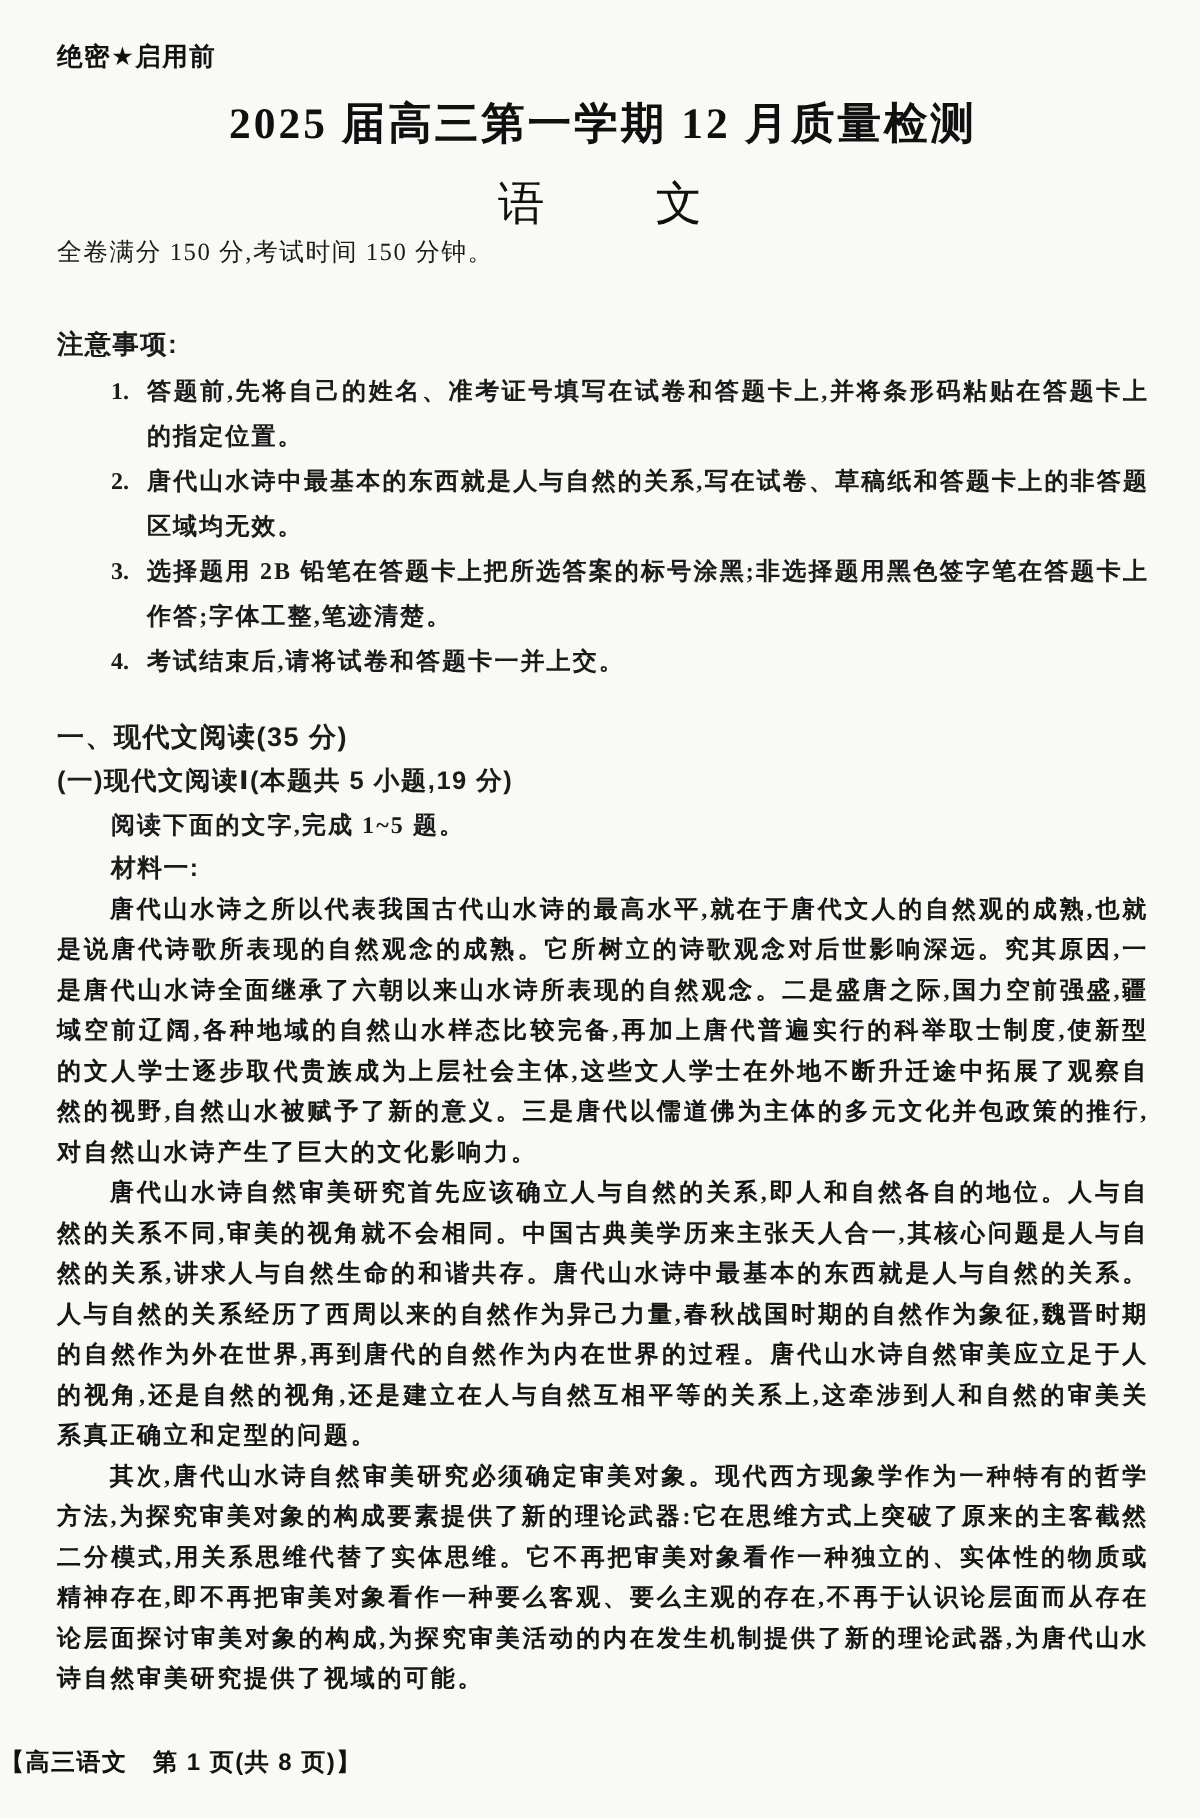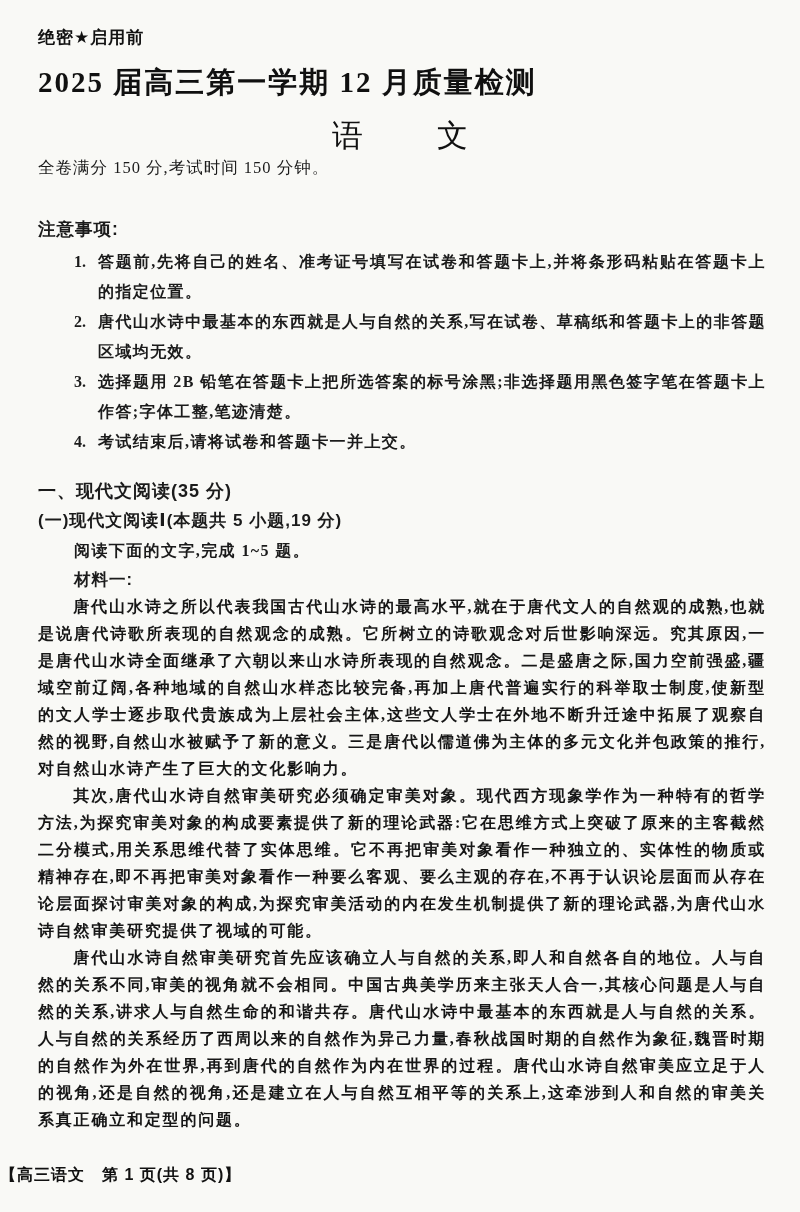--- a/index.html
+++ b/index.html
@@ -21,21 +21,21 @@
   }
   .classification {
     font-family: "Liberation Sans", "DejaVu Sans", sans-serif;
     font-weight: 700;
     font-size: 17px;
     letter-spacing: 1px;
     color: #121212;
   }
   .title {
     margin: 14px 0 0 0;
-    text-align: left;
+    text-align: center;
     font-size: 29px;
     font-weight: 700;
     letter-spacing: 2px;
     color: #101010;
   }
   .subject {
     margin: 12px 0 0 0;
     text-align: center;
     font-size: 31px;
     font-weight: 400;
@@ -170,20 +170,20 @@
     <div class="sec-h1">一、现代文阅读(35 分)</div>
 
     <div class="sec-h2">(一)现代文阅读Ⅰ(本题共 5 小题,19 分)</div>
 
     <div class="instruction">阅读下面的文字,完成 1~5 题。</div>
 
     <div class="material-label">材料一:</div>
 
     <div class="material">
       <p>唐代山水诗之所以代表我国古代山水诗的最高水平,就在于唐代文人的自然观的成熟,也就是说唐代诗歌所表现的自然观念的成熟。它所树立的诗歌观念对后世影响深远。究其原因,一是唐代山水诗全面继承了六朝以来山水诗所表现的自然观念。二是盛唐之际,国力空前强盛,疆域空前辽阔,各种地域的自然山水样态比较完备,再加上唐代普遍实行的科举取士制度,使新型的文人学士逐步取代贵族成为上层社会主体,这些文人学士在外地不断升迁途中拓展了观察自然的视野,自然山水被赋予了新的意义。三是唐代以儒道佛为主体的多元文化并包政策的推行,对自然山水诗产生了巨大的文化影响力。</p>
+      <p>唐代山水诗自然审美研究首先应该确立人与自然的关系,即人和自然各自的地位。人与自然的关系不同,审美的视角就不会相同。中国古典美学历来主张天人合一,其核心问题是人与自然的关系,讲求人与自然生命的和谐共存。唐代山水诗中最基本的东西就是人与自然的关系。人与自然的关系经历了西周以来的自然作为异己力量,春秋战国时期的自然作为象征,魏晋时期的自然作为外在世界,再到唐代的自然作为内在世界的过程。唐代山水诗自然审美应立足于人的视角,还是自然的视角,还是建立在人与自然互相平等的关系上,这牵涉到人和自然的审美关系真正确立和定型的问题。</p>
       <p>其次,唐代山水诗自然审美研究必须确定审美对象。现代西方现象学作为一种特有的哲学方法,为探究审美对象的构成要素提供了新的理论武器:它在思维方式上突破了原来的主客截然二分模式,用关系思维代替了实体思维。它不再把审美对象看作一种独立的、实体性的物质或精神存在,即不再把审美对象看作一种要么客观、要么主观的存在,不再于认识论层面而从存在论层面探讨审美对象的构成,为探究审美活动的内在发生机制提供了新的理论武器,为唐代山水诗自然审美研究提供了视域的可能。</p>
-      <p>唐代山水诗自然审美研究首先应该确立人与自然的关系,即人和自然各自的地位。人与自然的关系不同,审美的视角就不会相同。中国古典美学历来主张天人合一,其核心问题是人与自然的关系,讲求人与自然生命的和谐共存。唐代山水诗中最基本的东西就是人与自然的关系。人与自然的关系经历了西周以来的自然作为异己力量,春秋战国时期的自然作为象征,魏晋时期的自然作为外在世界,再到唐代的自然作为内在世界的过程。唐代山水诗自然审美应立足于人的视角,还是自然的视角,还是建立在人与自然互相平等的关系上,这牵涉到人和自然的审美关系真正确立和定型的问题。</p>
     </div>
   </div>
 
   <div class="footer">【高三语文　第 1 页(共 8 页)】</div>
 
 </div>
 
 </body></html>

